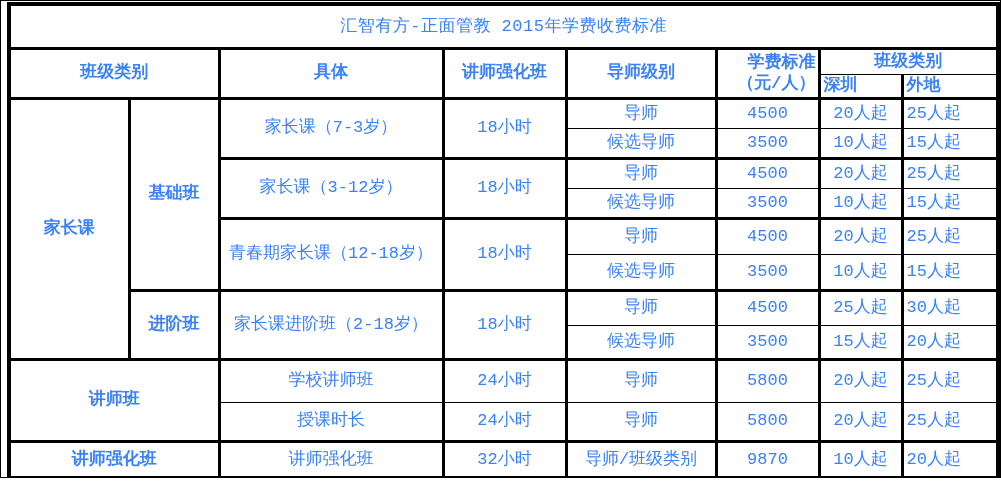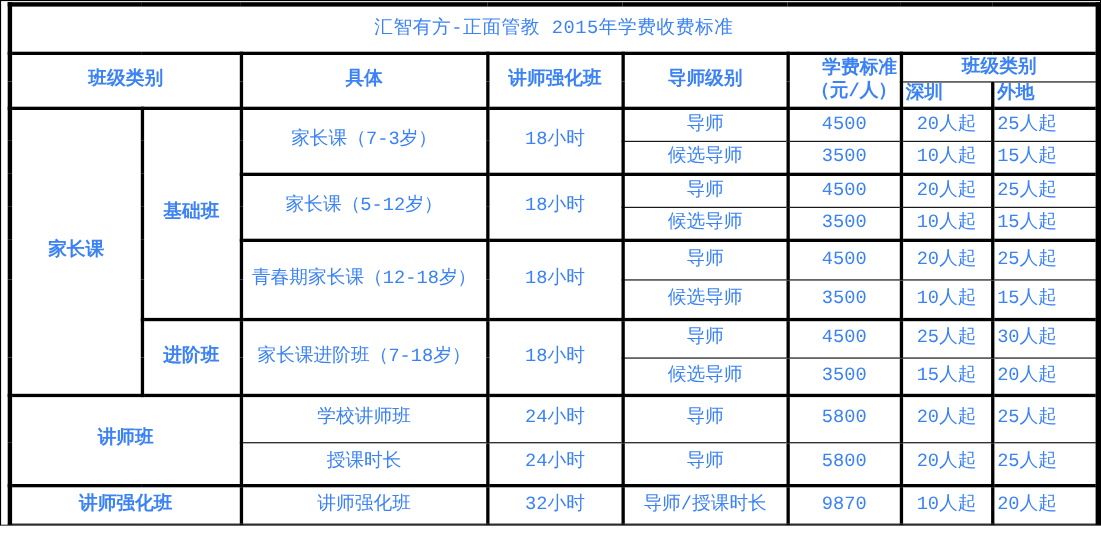--- a/index.html
+++ b/index.html
@@ -93,21 +93,21 @@
       <td class="thinb leftcell">25人起</td>
     </tr>
     <tr style="height:30px">
       <td class="thint">候选导师</td>
       <td class="thint">3500</td>
       <td class="thint">10人起</td>
       <td class="thint leftcell">15人起</td>
     </tr>
 
     <tr style="height:30px">
-      <td rowspan="2">家长课（5-12岁）</td>
+      <td rowspan="2">家长课（3-12岁）</td>
       <td rowspan="2">18小时</td>
       <td class="thinb">导师</td>
       <td class="thinb">4500</td>
       <td class="thinb">20人起</td>
       <td class="thinb leftcell">25人起</td>
     </tr>
     <tr style="height:30px">
       <td class="thint">候选导师</td>
       <td class="thint">3500</td>
       <td class="thint">10人起</td>
@@ -124,21 +124,21 @@
     </tr>
     <tr style="height:36px">
       <td class="thint">候选导师</td>
       <td class="thint">3500</td>
       <td class="thint">10人起</td>
       <td class="thint leftcell">15人起</td>
     </tr>
 
     <tr style="height:35px">
       <td rowspan="2" class="b">进阶班</td>
-      <td rowspan="2">家长课进阶班（7-18岁）</td>
+      <td rowspan="2">家长课进阶班（2-18岁）</td>
       <td rowspan="2">18小时</td>
       <td class="thinb">导师</td>
       <td class="thinb">4500</td>
       <td class="thinb">25人起</td>
       <td class="thinb leftcell">30人起</td>
     </tr>
     <tr style="height:34px">
       <td class="thint">候选导师</td>
       <td class="thint">3500</td>
       <td class="thint">15人起</td>
@@ -160,20 +160,20 @@
       <td class="thint">导师</td>
       <td class="thint">5800</td>
       <td class="thint">20人起</td>
       <td class="thint leftcell">25人起</td>
     </tr>
 
     <tr style="height:37px">
       <td colspan="2" class="b">讲师强化班</td>
       <td>讲师强化班</td>
       <td>32小时</td>
-      <td>导师/授课时长</td>
+      <td>导师/班级类别</td>
       <td>9870</td>
       <td>10人起</td>
       <td class="leftcell">20人起</td>
     </tr>
   </tbody>
     </table>
 </div>
 
 </body></html>

